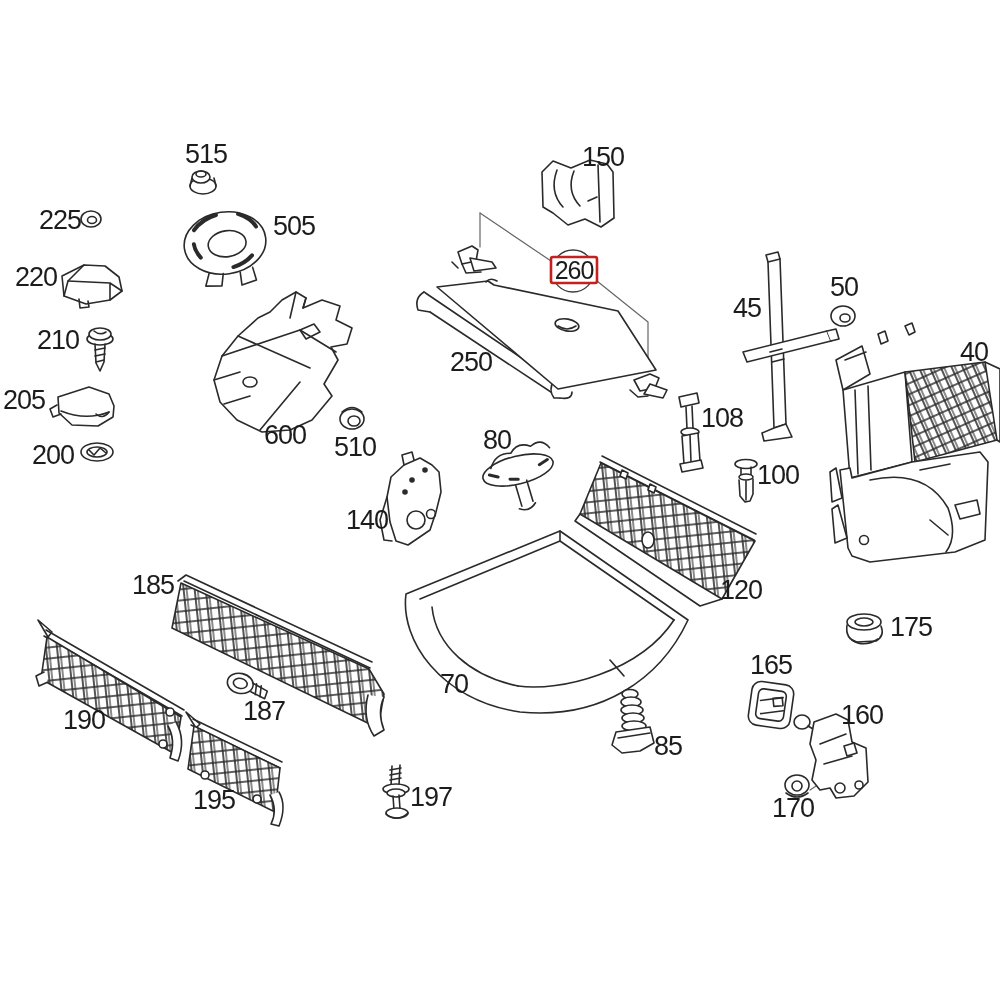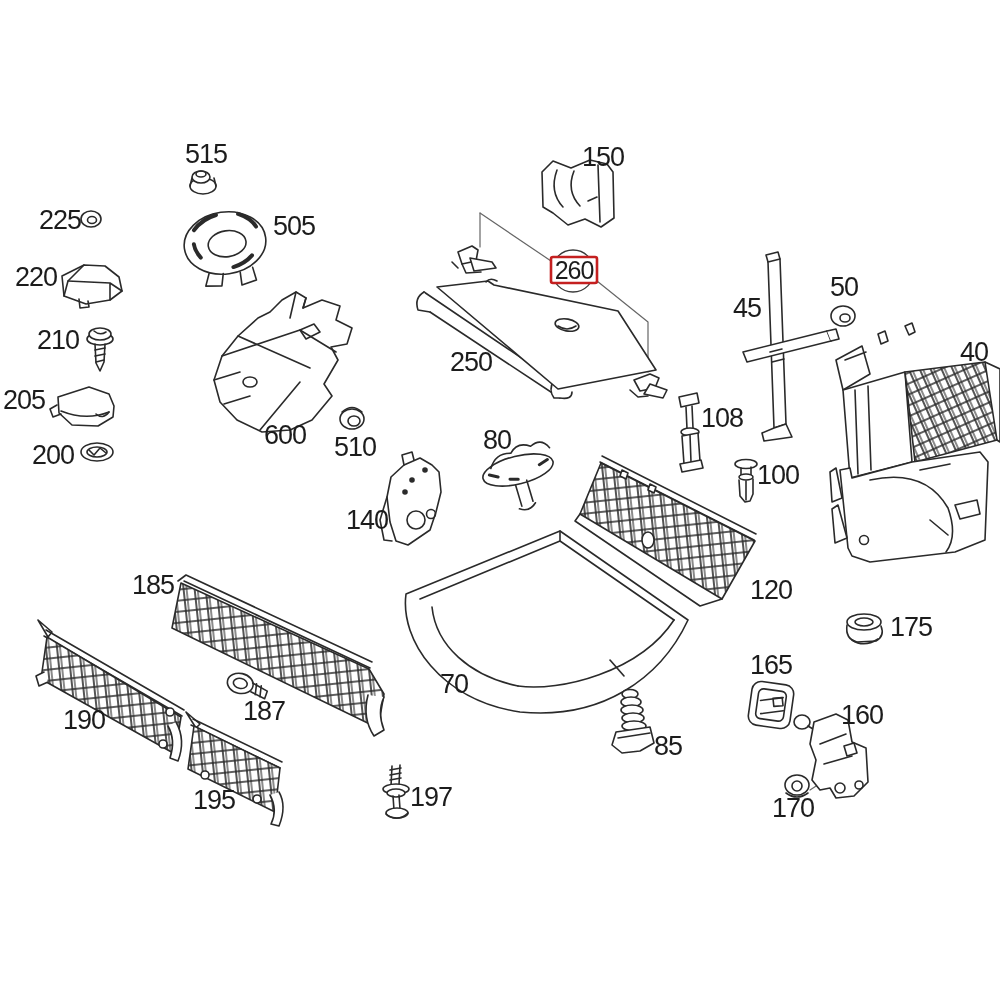--- a/index.html
+++ b/index.html
@@ -316,21 +316,21 @@
   <div class="pl" style="left:603px;top:157px">150</div>
   <div class="pl small" style="left:574px;top:270px">260</div>
   <div class="pl" style="left:471px;top:362px">250</div>
   <div class="pl" style="left:747px;top:308px">45</div>
   <div class="pl" style="left:844px;top:287px">50</div>
   <div class="pl" style="left:974px;top:352px">40</div>
   <div class="pl" style="left:722px;top:418px">108</div>
   <div class="pl" style="left:778px;top:475px">100</div>
   <div class="pl" style="left:497px;top:440px">80</div>
   <div class="pl" style="left:367px;top:520px">140</div>
-  <div class="pl" style="left:771px;top:590px">120</div>
+  <div class="pl" style="left:741px;top:590px">120</div>
   <div class="pl" style="left:911px;top:627px">175</div>
   <div class="pl" style="left:153px;top:585px">185</div>
   <div class="pl" style="left:84px;top:720px">190</div>
   <div class="pl" style="left:264px;top:711px">187</div>
   <div class="pl" style="left:214px;top:800px">195</div>
   <div class="pl" style="left:431px;top:797px">197</div>
   <div class="pl" style="left:454px;top:684px">70</div>
   <div class="pl" style="left:668px;top:746px">85</div>
   <div class="pl" style="left:771px;top:665px">165</div>
   <div class="pl" style="left:862px;top:715px">160</div>

